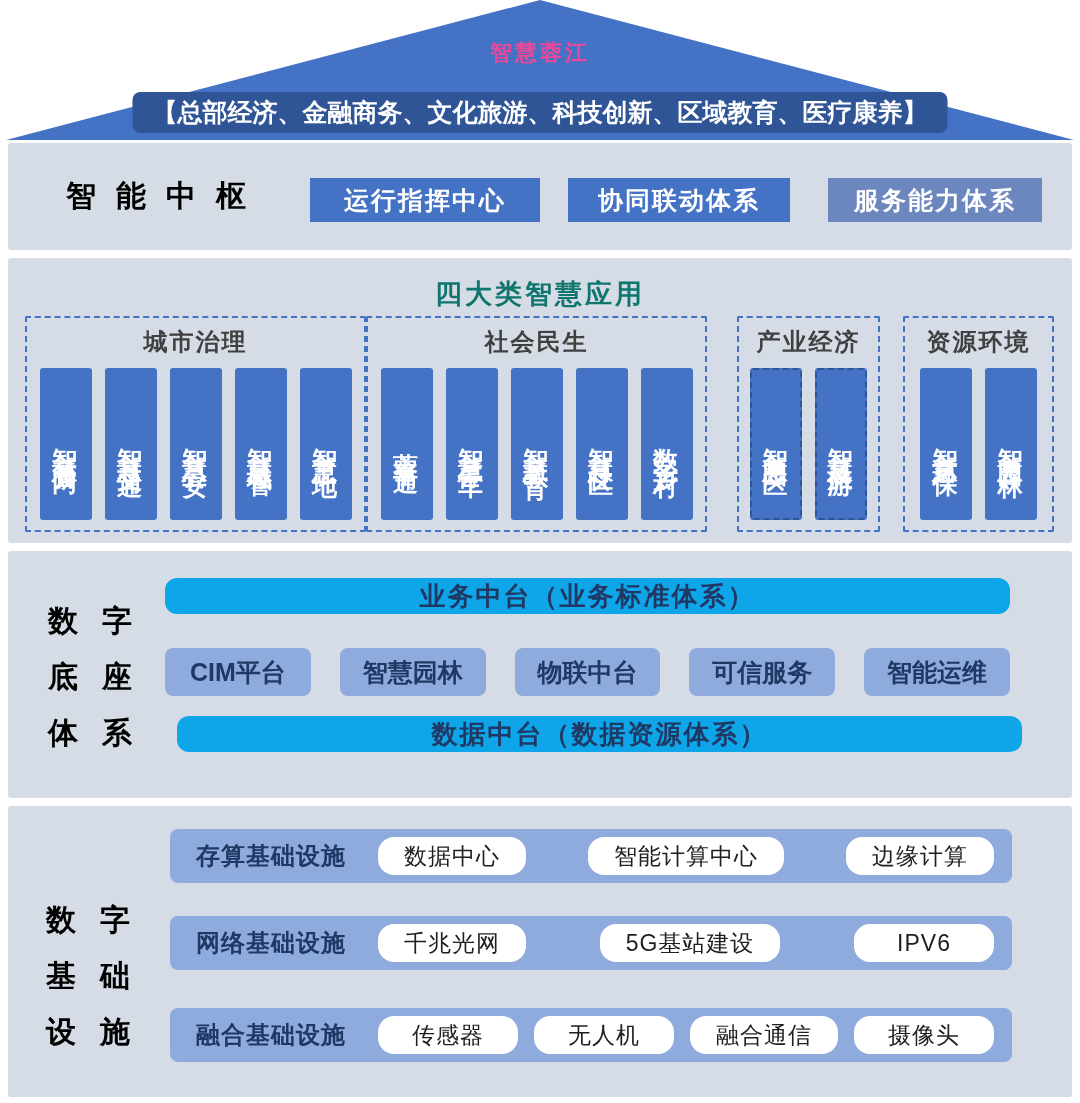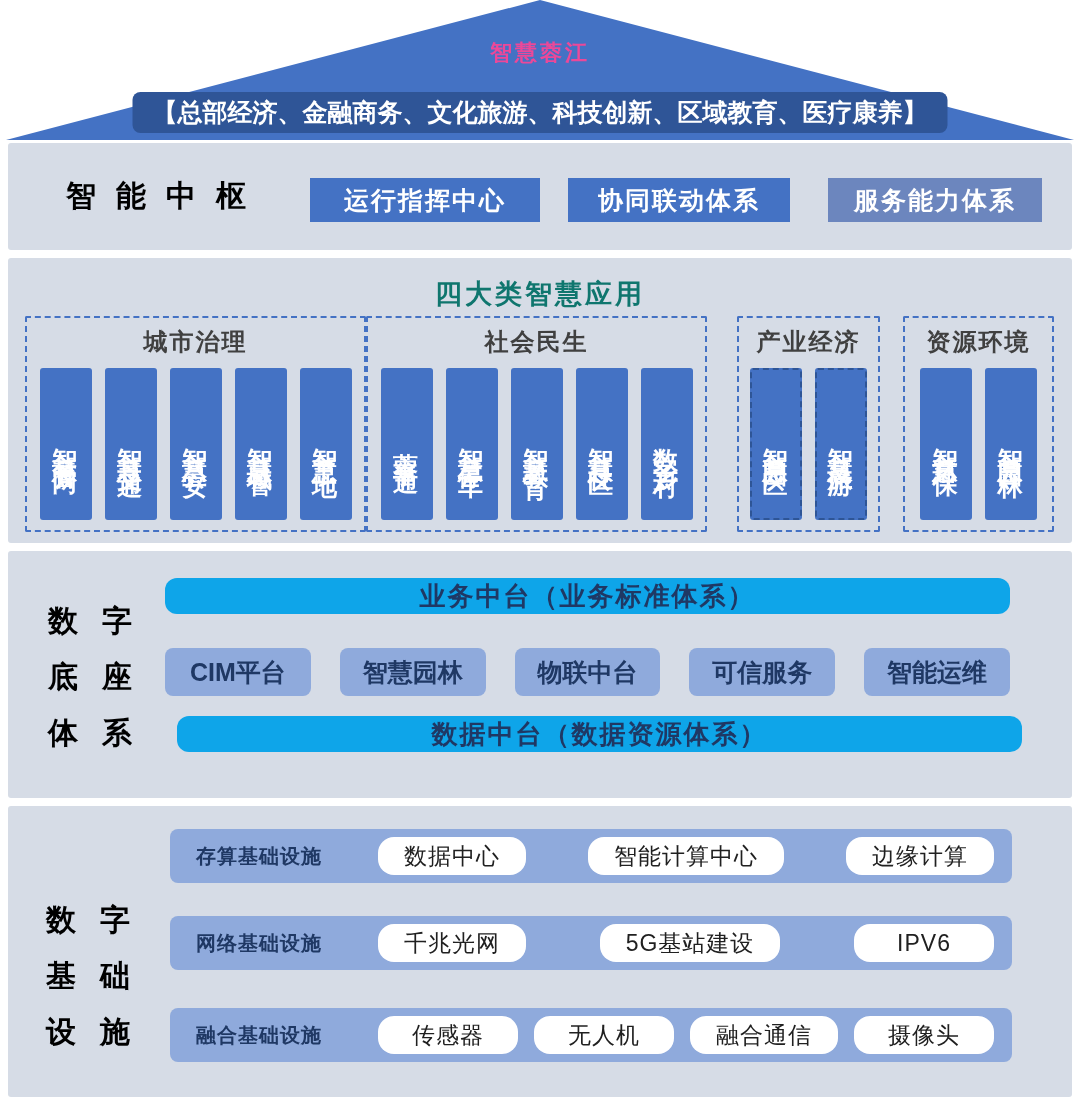--- a/index.html
+++ b/index.html
@@ -115,21 +115,21 @@
   .infra-row {
     position: absolute; left: 162px; width: 842px; height: 54px;
     background: #8FAADC; border-radius: 8px;
     display: flex; align-items: center;
   }
   .infra-row-1 { top: 23px; }
   .infra-row-2 { top: 110px; }
   .infra-row-3 { top: 202px; }
   .infra-row-label {
     margin-left: 26px; width: 172px; flex: 0 0 auto;
-    color: #1F3864; font-size: 20px; font-weight: bold; letter-spacing: 1px;
+    color: #1F3864; font-size: 24px; font-weight: bold; letter-spacing: 1px;
   }
   .chips {
     flex: 1; display: flex; justify-content: space-between; align-items: center;
     margin: 0 18px 0 10px;
   }
   .chip {
     background: #ffffff; height: 38px; min-width: 140px;
     border-radius: 16px; padding: 0 26px;
     display: flex; align-items: center; justify-content: center;
     color: #202020; font-size: 23px; letter-spacing: 1px;

